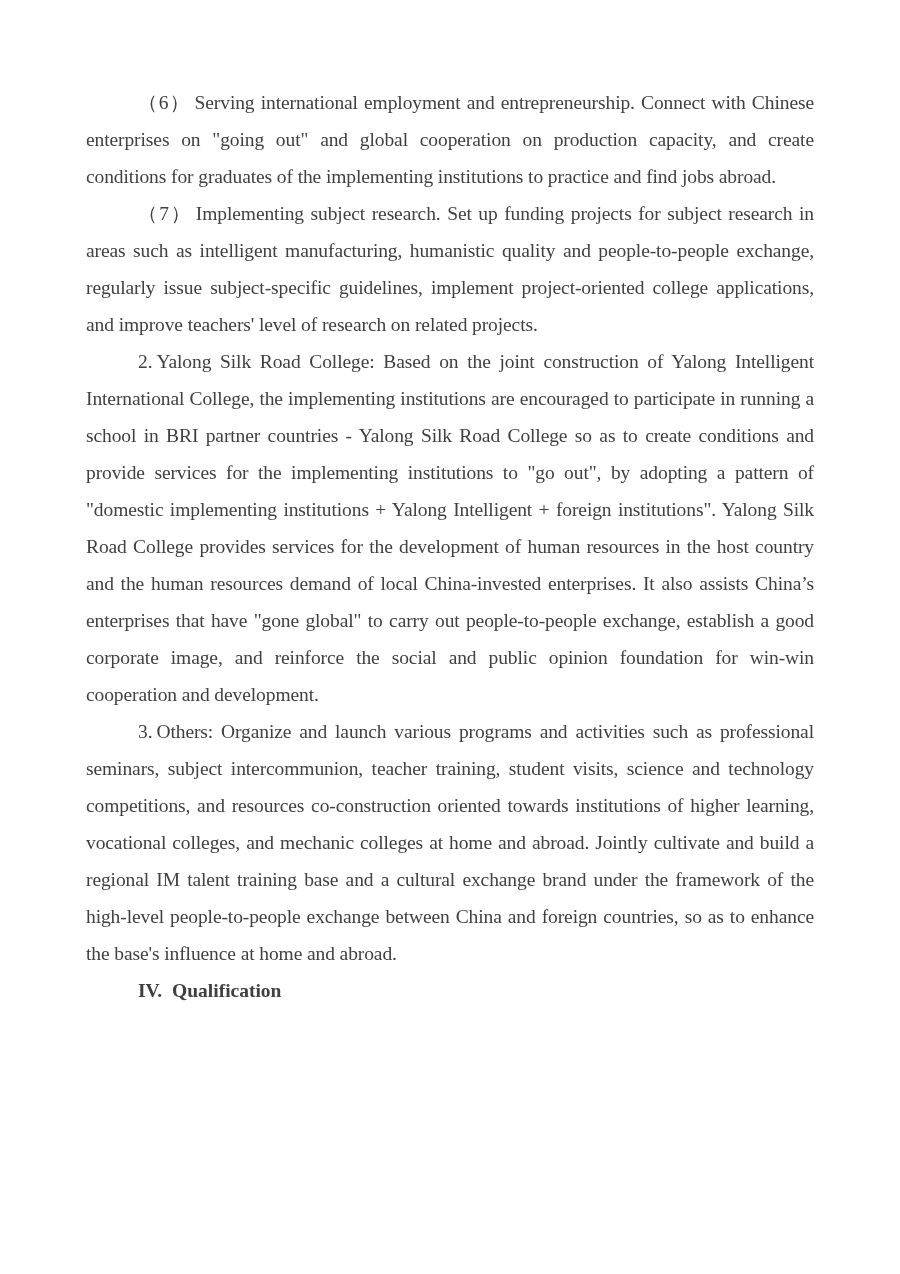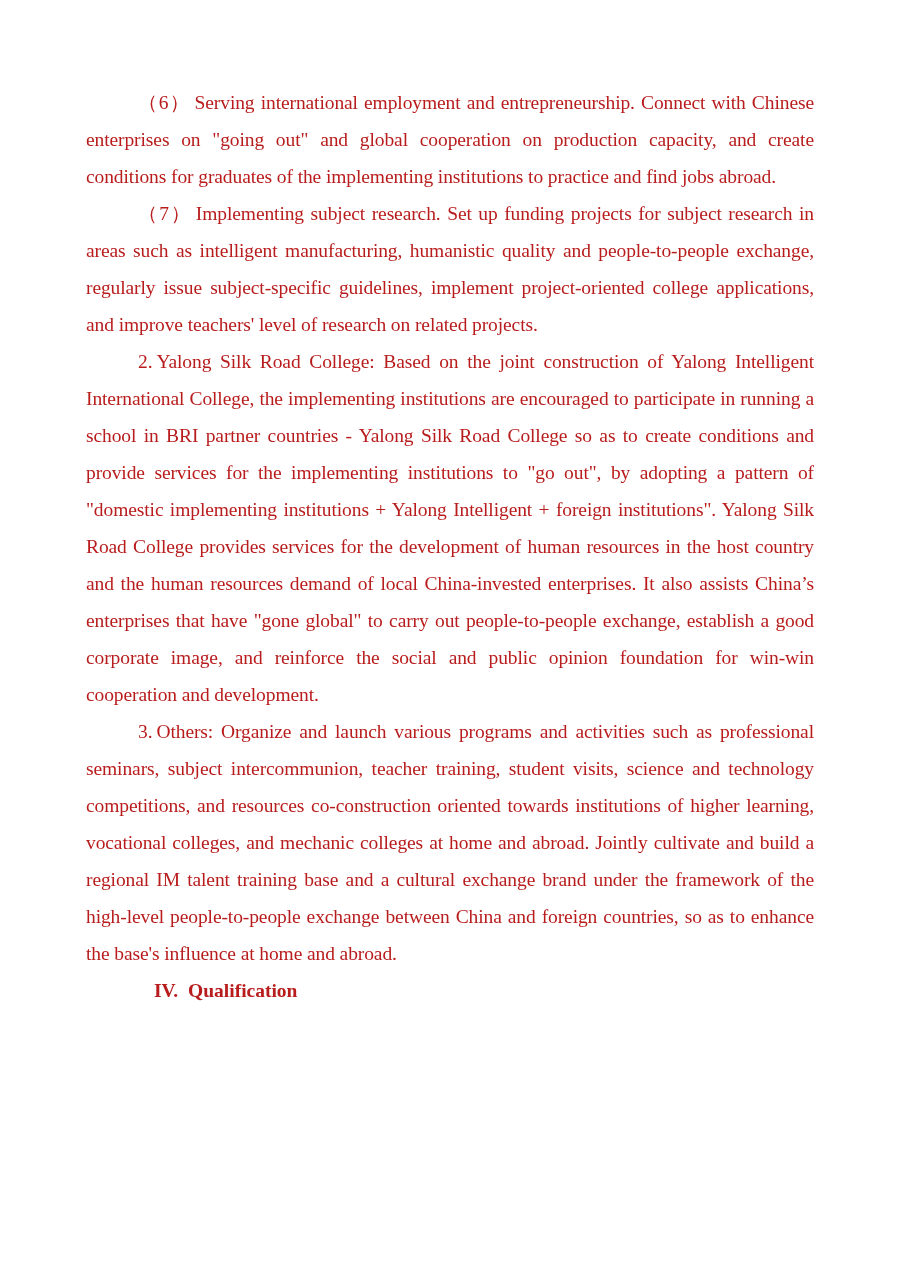--- a/index.html
+++ b/index.html
@@ -14,33 +14,33 @@
       overflow: hidden;
     }
     .page {
       position: absolute;
       left: 86px;
       top: 84px;
       width: 728px;
       font-family: "Liberation Serif", serif;
       font-size: 19.5px;
       line-height: 37px;
-      color: #b91c1c;
+      color: #404040;
     }
     .para {
       margin: 0;
       text-align: justify;
       text-indent: 52px;
       letter-spacing: -0.1px;
     }
     .para .num {
       margin-right: 4px;
     }
     .heading {
-      margin: 16px;
+      margin: 0;
       margin-top: 0px;
       padding-left: 52px;
       font-weight: bold;
       font-size: 19.5px;
     }
     .heading .roman {
       margin-right: 10px;
     }
   </style>
 </head>

